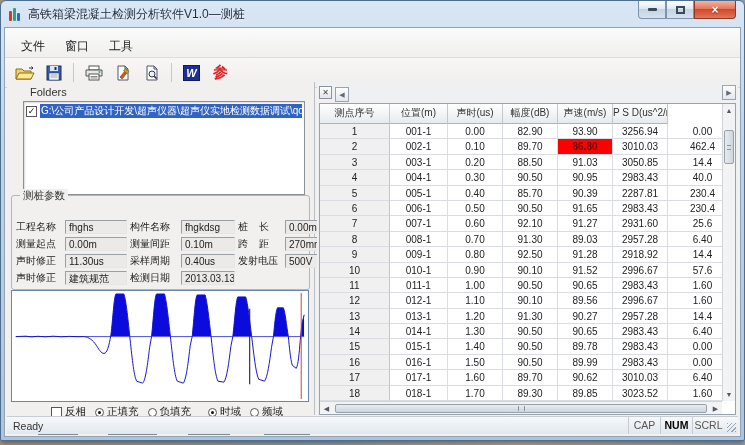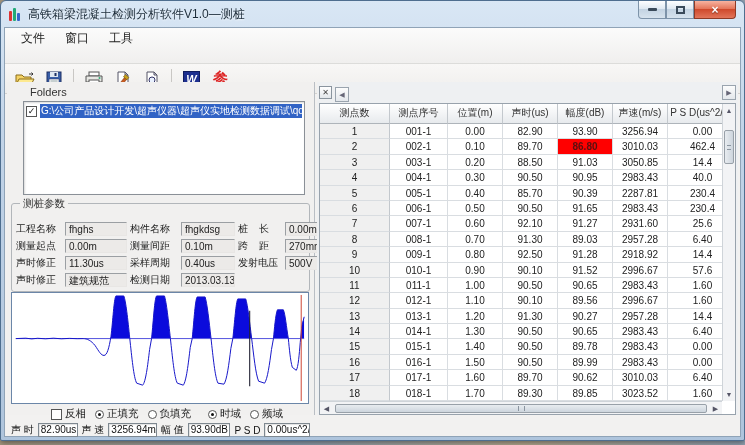--- a/index.html
+++ b/index.html
@@ -27,38 +27,38 @@
   .win-btn.min { border-radius:0 0 0 4px; }
   .win-btn.close { width:42px; border-radius:0 0 4px 0;
     background:linear-gradient(180deg,#f7b3a0,#e4765b 45%,#cf4a2d 50%,#e2755a); border-color:#8e3категория;
     border-color:#8e3a26; }
   .glyph-min { width:9px; height:3px; background:#3a4a5a; border-radius:1px; }
   .glyph-max { width:9px; height:8px; border:2px solid #3a4a5a; background:transparent; }
   .glyph-close { color:#fff; font-size:12px; font-weight:bold; line-height:1; text-shadow:0 1px 1px rgba(0,0,0,.4); }
 
   
   .app-body { position:absolute; left:3px; right:3px; top:26px; bottom:3px; background:#f2f1f0; border:1px solid #8fa3b7; }
-  .menubar { height:36px; background:linear-gradient(180deg,#fbfbfb,#f0efee); border-bottom:1px solid #dcdcda; display:flex; align-items:flex-start; padding-left:6px; }
+  .menubar { height:30px; background:linear-gradient(180deg,#fbfbfb,#f0efee); border-bottom:1px solid #dcdcda; display:flex; align-items:flex-end; padding-left:6px; }
   .menu-item { font-size:12px; color:#222; padding:2px 10px; }
   .toolbar { height:30px; background:linear-gradient(180deg,#f8f7f6,#efeeec); border-bottom:1px solid #d4d2cf; display:flex; align-items:center; padding-left:6px; gap:2px; }
   .tbtn { width:27px; height:26px; display:flex; align-items:center; justify-content:center; border:1px solid transparent; border-radius:2px; }
   .tsep { width:1px; height:20px; background:#c9c7c4; margin:0 4px; }
   .word-chip { width:17px; height:16px; background:#1d2f8f; border:1px solid #101c5e; color:#fff; font-weight:bold; font-size:11px; font-style:italic;
     display:flex; align-items:center; justify-content:center; }
   .param-chip { color:#d22; font-size:15px; font-weight:bold; }
 
   
   .left-pane { position:absolute; left:2px; top:54px; width:308px; bottom:21px; background:#f1f0ef; border-right:1px solid #b9bec4; padding:2px 4px; }
   .pane-title { font-size:11px; color:#333; padding:2px 2px 3px;margin-left:17px; }
   .folder-list { margin-left:12px; width:282px; height:94px; background:#fff; border:1px solid #8a9097; box-shadow:inset 1px 1px 2px rgba(0,0,0,.15); padding:2px; overflow:hidden; }
   .folder-item { display:flex; align-items:center; gap:3px; height:14px; }
   .cbx { width:11px; height:11px; background:#fff; border:1px solid #555; font-size:9px; line-height:9px; text-align:center; color:#111; flex:0 0 auto; }
   .folder-label { font-size:10px; color:#fff; background:#3163c5; white-space:nowrap; overflow:hidden; max-width:262px; padding:0 1px; }
 
-  .groupbox { position:relative; margin-top:8px; border:1px solid #b2b6ba; border-radius:3px; padding:18px 4px 4px; }
+  .groupbox { position:relative; border:1px solid #b2b6ba; border-radius:3px; padding:24px 4px 4px; }
   .groupbox .legend { position:absolute; top:-7px; left:8px; background:#f1f0ef; font-size:10.5px; color:#333; padding:0 3px; }
   .param-grid { display:grid; grid-template-columns:46px 62px 48px 54px 44px 58px; column-gap:3px; row-gap:3px; align-items:center; }
   .p-label { font-size:10px; color:#222; white-space:pre; }
   .p-value { font-size:10px; color:#222; background:#eceae8; border:1px solid; border-color:#9b9f a3; border-color:#9b9fa3 #e8e6e4 #e8e6e4 #9b9fa3; padding:1px 3px; height:14px; line-height:11px; white-space:nowrap; overflow:hidden; }
 
   .wave-title { font-size:10.5px; color:#333; margin:5px 0 2px 2px; }
   .wave-box { width:298px; height:112px; background:#fff; border:1px solid #6b86a8; position:relative; }
   .wave-box svg { display:block; }
 
   .wave-controls { display:flex; align-items:center; gap:9px; font-size:10.5px; color:#222; margin:3px 0 2px 40px; white-space:nowrap; }
@@ -291,21 +291,20 @@
     <div class="right-pane">
       <div class="tabrow">
         <div class="pane-close">✕</div>
         <div class="tab-scroll">◀</div>
         <div class="tab-spacer"></div>
         <div class="tab-scroll tabs-right-btn">▶</div>
       </div>
 
       <div class="table-wrap">
         <div class="grid-header" id="gridHeader" style="position:absolute;left:0;right:13px;top:0;">
-            <div class="hcell">测点数</div>
             <div class="hcell">测点序号</div>
             <div class="hcell">位置(m)</div>
             <div class="hcell">声时(us)</div>
             <div class="hcell">幅度(dB)</div>
             <div class="hcell">声速(m/s)</div>
             <div class="hcell">P S D(us^2/m)</div>
           </div>
         <div class="rows-view" id="rowsView">
             <div class="grid-row">
               <div class="cell rownum">1</div>
@@ -477,15 +476,24 @@
           <div class="sb-btn" style="position:absolute;bottom:0;left:0;right:0;">▼</div>
         </div>
         <div class="hscroll">
           <div class="sb-btn">◀</div>
           <div class="h-thumb"></div>
           <div class="sb-btn">▶</div>
         </div>
       </div>
     </div>
 
+    <div class="statusbar">
+      <span class="status-left">Ready</span>
+      <span id="sbInd" style="display:flex;height:100%;">
+          <span class="sb-cell">CAP</span>
+          <span class="sb-cell active">NUM</span>
+          <span class="sb-cell">SCRL</span>
+        </span>
+      <span class="resize-grip"></span>
+    </div>
 
   </div>
 </div>
 
 </body></html>

